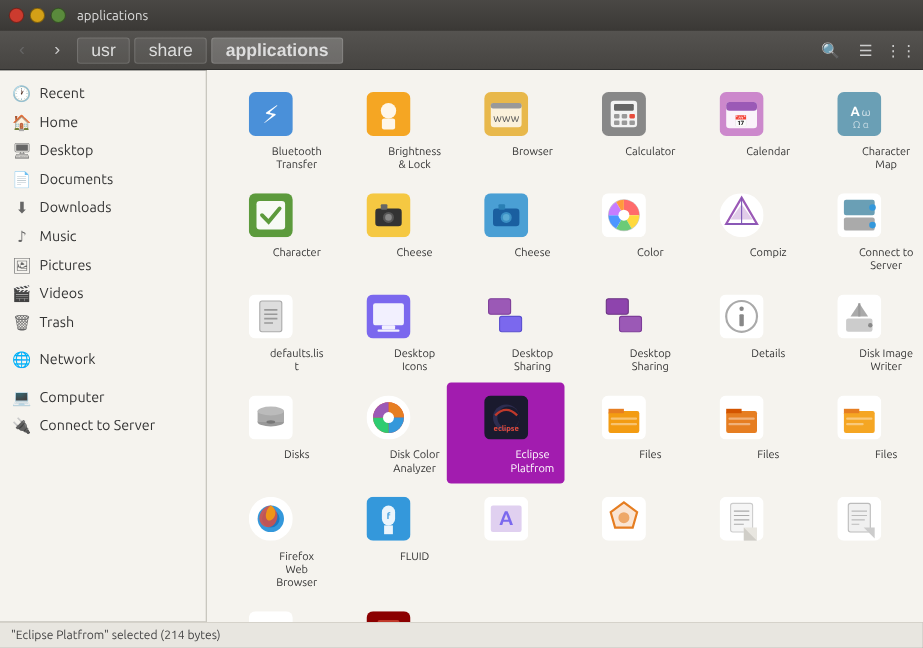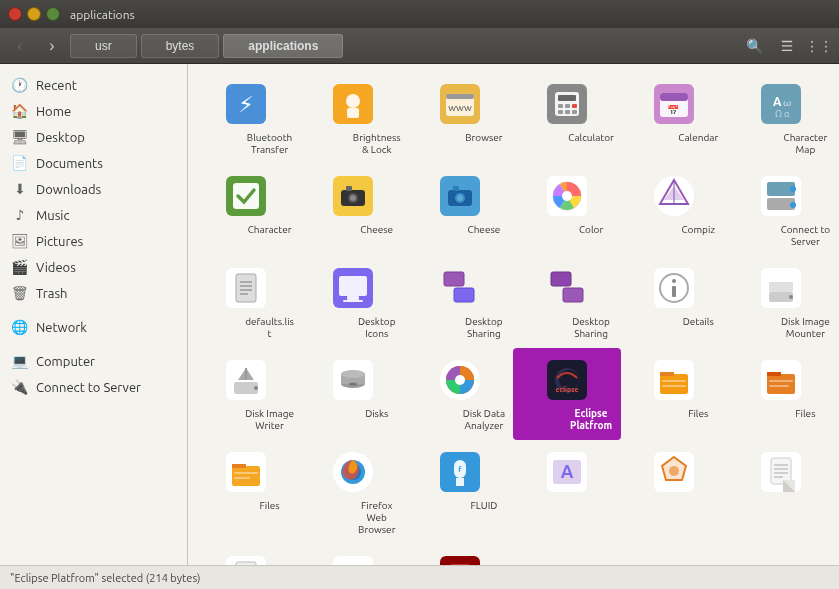--- a/index.html
+++ b/index.html
@@ -57,22 +57,22 @@
       cursor: pointer;
       border-radius: 4px;
       display: flex; align-items: center; justify-content: center;
     }
     .tb-nav-btn.disabled { color: #666; cursor: default; }
     .path-btn {
       background: rgba(255,255,255,0.08);
       border: 1px solid rgba(255,255,255,0.15);
       border-radius: 3px;
       color: #ddd;
-      padding: 3px 24px;
-      font-size: 12px;
+      padding: 3px 12px;
+      font-size: 16px;
       cursor: pointer;
       height: 24px;
     }
     .path-btn.active {
       background: rgba(255,255,255,0.2);
       font-weight: bold;
     }
     .toolbar-spacer { flex: 1; }
     .tb-icon-btn {
       width: 28px; height: 28px;
@@ -138,21 +138,21 @@
       flex-direction: column;
       align-items: center;
       padding: 8px 4px;
       cursor: pointer;
       border-radius: 4px;
       text-align: center;
     }
     .app-item.selected {
       background: #a21caf;
     }
-    .app-item.selected .app-label { color: white; font-weight: bold; }
+    .app-item.selected .app-label { color: white; }
     .app-icon-wrap {
       width: 48px; height: 48px;
       display: flex; align-items: center; justify-content: center;
       margin-bottom: 4px;
     }
     .app-label {
       font-size: 10px;
       color: #333;
       line-height: 1.2;
       max-width: 80px;
@@ -186,21 +186,21 @@
     <div class="tb-btn minimize"></div>
     <div class="tb-btn maximize"></div>
   </div>
   <span class="titlebar-title">applications</span>
 </div>
 
 <div class="toolbar">
   <button class="tb-nav-btn disabled">‹</button>
   <button class="tb-nav-btn">›</button>
   <button class="path-btn">usr</button>
-  <button class="path-btn">bytes</button>
+  <button class="path-btn">share</button>
   <button class="path-btn active">applications</button>
   <div class="toolbar-spacer"></div>
   <button class="tb-icon-btn">🔍</button>
   <button class="tb-icon-btn">☰</button>
   <button class="tb-icon-btn">⋮⋮</button>
 </div>
 
 <div class="main-layout">
 
   <div class="sidebar">
@@ -471,31 +471,20 @@
           <svg width="40" height="40" viewBox="0 0 40 40">
             <rect width="40" height="40" rx="6" fill="white"></rect>
             <circle cx="20" cy="20" r="14" fill="none" stroke="#aaa" stroke-width="2"></circle>
             <circle cx="20" cy="13" r="2" fill="#888"></circle>
             <rect x="18" y="18" width="4" height="11" rx="1" fill="#888"></rect>
           </svg>
         </div>
         <span class="app-label">Details</span>
       </div>
 
-      <div class="app-item">
-        <div class="app-icon-wrap">
-          <svg width="40" height="40" viewBox="0 0 40 40">
-            <rect width="40" height="40" rx="6" fill="white"></rect>
-            <rect x="8" y="24" width="24" height="10" rx="2" fill="#ccc"></rect>
-            <rect x="8" y="14" width="24" height="10" rx="1" fill="#e0e0e0"></rect>
-            <circle cx="30" cy="29" r="2" fill="#888"></circle>
-          </svg>
-        </div>
-        <span class="app-label">Disk Image Mounter</span>
-      </div>
 
       <div class="app-item">
         <div class="app-icon-wrap">
           <svg width="40" height="40" viewBox="0 0 40 40">
             <rect width="40" height="40" rx="6" fill="white"></rect>
             <rect x="8" y="22" width="24" height="12" rx="2" fill="#ccc"></rect>
             <circle cx="30" cy="28" r="2" fill="#888"></circle>
             <polygon points="20,8 28,20 12,20" fill="#aaa"></polygon>
             <line x1="20" y1="8" x2="20" y2="20" stroke="#999" stroke-width="2"></line>
           </svg>
@@ -521,21 +510,21 @@
           <svg width="40" height="40" viewBox="0 0 40 40">
             <rect width="40" height="40" rx="20" fill="white"></rect>
             <circle cx="20" cy="20" r="14" fill="#e74c3c"></circle>
             <path d="M20 6 A14 14 0 0 1 34 20 L20 20Z" fill="#e67e22"></path>
             <path d="M34 20 A14 14 0 0 1 20 34 L20 20Z" fill="#3498db"></path>
             <path d="M20 34 A14 14 0 0 1 6 20 L20 20Z" fill="#2ecc71"></path>
             <path d="M6 20 A14 14 0 0 1 20 6 L20 20Z" fill="#9b59b6"></path>
             <circle cx="20" cy="20" r="5" fill="white"></circle>
           </svg>
         </div>
-        <span class="app-label">Disk Data Analyzer</span>
+        <span class="app-label">Disk Color Analyzer</span>
       </div>
 
 
 
       <div class="app-item selected">
         <div class="app-icon-wrap">
           <svg width="40" height="40" viewBox="0 0 40 40">
             <rect width="40" height="40" rx="6" fill="#1a1a2e"></rect>
             <circle cx="20" cy="20" r="12" fill="#2d2d50"></circle>
             <circle cx="22" cy="20" r="10" fill="#1a1a2e"></circle>

